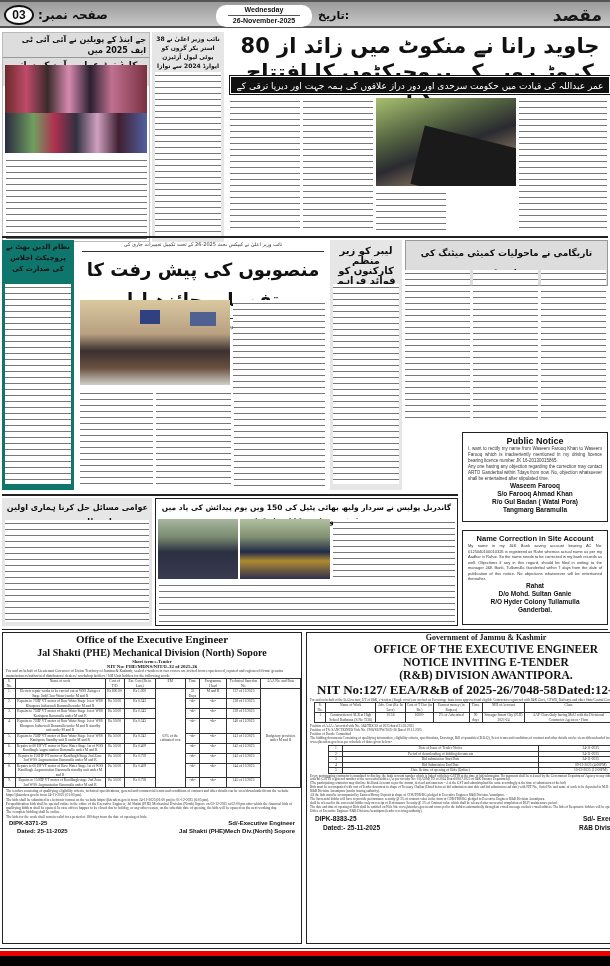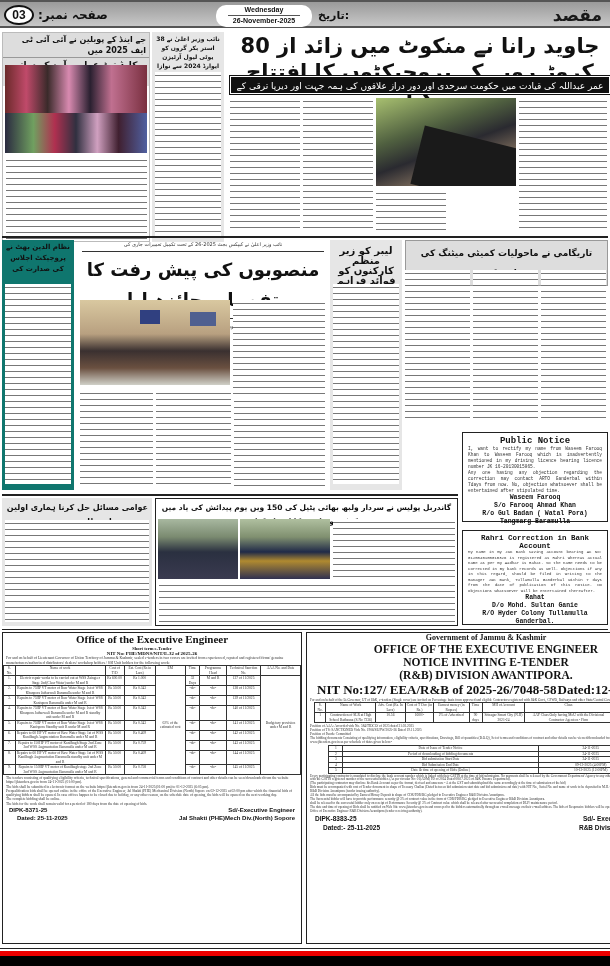--- a/index.html
+++ b/index.html
@@ -12,21 +12,21 @@
 .datebox .dl{border-top:1px solid #555;margin:0 12px}
 .datelbl{position:absolute;left:318px;top:7px;font:bold 11px "DejaVu Sans",sans-serif}
 .logo{position:absolute;right:8px;top:3px;font:bold 17px "DejaVu Sans",sans-serif;color:#1a1a1a}
 .urdu{font-family:"DejaVu Sans",sans-serif;direction:rtl;text-align:right}
 .txt{font-family:"DejaVu Sans",sans-serif;font-size:4px;line-height:6px;color:#444;direction:rtl;text-align:justify;overflow:hidden}
 .lines{background:repeating-linear-gradient(#fff 0,#fff 3px,#777 3px,#777 4px,#fff 4px,#fff 6px)}
 .photo{position:absolute;overflow:hidden}
 .box{position:absolute}
 .hr{position:absolute;background:#222}
 .head{font-weight:bold;color:#111}
-.notice{border:1.5px solid #222;background:#fff;font-family:Liberation Mono, monospace;text-align:center}
+.notice{border:1.5px solid #222;background:#fff;font-family:Liberation Sans, sans-serif;text-align:center}
 .notice h3{font-size:9px;margin-top:3px}
 .notice p{font-size:4.5px;line-height:6px;text-align:justify;padding:0 5px;color:#333}
 .notice .sig{font-size:6.5px;font-weight:bold;line-height:8px}
 .tender{border:1.5px solid #222;font-family:"Liberation Serif",serif;text-align:center;overflow:hidden}
 table{border-collapse:collapse;width:100%}
 td,th{border:0.6px solid #333;font-size:3.6px;line-height:4.5px;padding:0 1px;vertical-align:top;font-weight:normal;color:#333}
 .small{font-size:4px;line-height:5px;text-align:left;color:#333;padding:0 3px}
 .footer-bar{position:absolute;left:0;top:948px;width:610px;height:18px}
 </style>
 </head>
@@ -109,21 +109,21 @@
   <h3>Public Notice</h3>
   <p>I, want to rectify my name from Waseem Farooq Khan to Waseem Farooq which is inadvertently mentioned in my driving licence bearing licence number JK 16-20130015865.</p>
   <p>Any one having any objection regarding the correction may contact ARTO Ganderbal within 7days from now. No, objection whatsoever shall be entertained after stipulated time.</p>
   <div class="sig">Waseem Farooq</div>
   <div class="sig">S/o Farooq Ahmad Khan</div>
   <div class="sig">R/o Gul Badan ( Watal Pora)</div>
   <div class="sig">Tangmarg Baramulla</div>
 </div>
 
 <div class="notice box" style="left:462px;top:530px;width:146px;height:95px">
-  <h3 style="font-size:7.5px">Rahri Correction in Bank Account</h3>
+  <h3 style="font-size:7.5px">Name Correction in Site Account</h3>
   <p style="font-size:4px;line-height:5.5px">My name in my J&amp;K Bank saving account bearing AC No: 0125040100010326 is registered as Rahri whereas actual name as per my Aadhar is Rahat. So the name needs to be corrected in my bank records as well. Objections if any in this regard, should be filed in writing to the manager J&amp;K Bank, Tullamulla Ganderbal within 7 days from the date of publication of this notice. No objections whatsoever will be entertained thereafter.</p>
   <div class="sig">Rahat</div>
   <div class="sig">D/o Mohd. Sultan Ganie</div>
   <div class="sig">R/O Hyder Colony Tullamulla</div>
   <div class="sig">Ganderbal.</div>
 </div>
 
 <div class="hr" style="left:2px;top:494px;width:456px;height:2px"></div>
 
 <div class="box" style="left:2px;top:498px;width:150px;height:128px;background:#e6e6e6">
@@ -136,20 +136,21 @@
   <div class="photo" style="left:2px;top:20px;width:80px;height:60px;background:linear-gradient(180deg,#a8b8a0 0%,#7a8a70 30%,#2a3040 55%,#3a3a50 100%)"></div>
   <div class="photo" style="left:84px;top:20px;width:90px;height:60px;background:linear-gradient(180deg,#b0c0a0 0%,#809070 30%,#202a48 55%,#b08a30 70%,#303050 100%)"></div>
   <div class="txt lines" style="position:absolute;left:177px;top:20px;width:122px;height:60px"></div>
   <div class="txt lines" style="position:absolute;left:3px;top:83px;width:296px;height:42px"></div>
 </div>
 
 <div class="hr" style="left:2px;top:629px;width:606px;height:1px"></div>
 
 <div class="tender box" style="left:2px;top:632px;width:300px;height:312px">
   <div style="font-size:11px;font-weight:bold;line-height:13px">Office of the Executive Engineer</div>
+  <div style="font-size:10px;font-weight:bold;line-height:13px">Jal Shakti (PHE) Mechanical Division (North) Sopore</div>
   <div style="font-size:4.5px;font-weight:bold">Short term e-Tender</div>
   <div style="font-size:5px;font-weight:bold">NIT No: PHE/MDNS/NIT/E-32 of 2025-26</div>
   <div class="small" style="font-size:3.8px;line-height:4.5px">For and on behalf of Lieutenant Governor of Union Territory of Jammu &amp; Kashmir, sealed e-tenders in two covers are invited from experienced, reputed and registered firms/ genuine manufacturers/authorized distributors/ dealers/ workshop holders / SSI Unit holders for the following work:</div>
   <table>
     <thead>
       <tr>
         <th>S. No.</th>
         <th style="width:90px">Name of work</th>
         <th>Cost of T/D</th>
         <th>Est. Cost (Rs in Lacs)</th>

